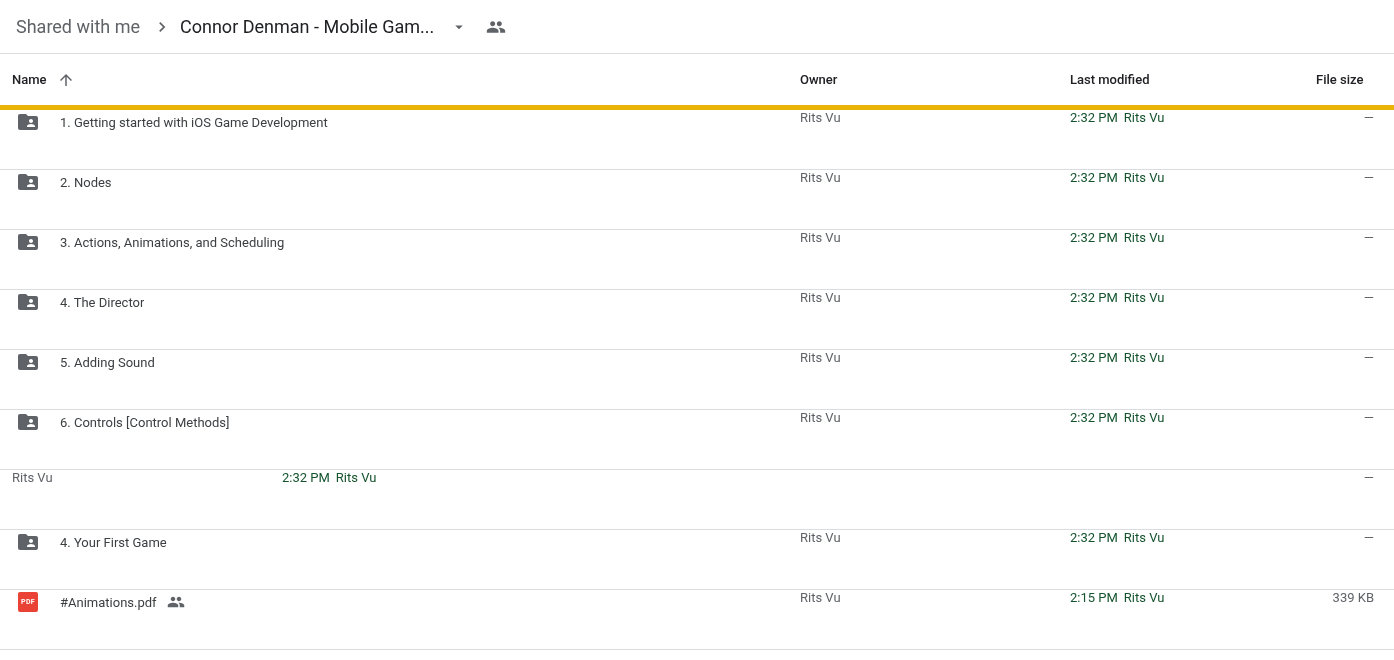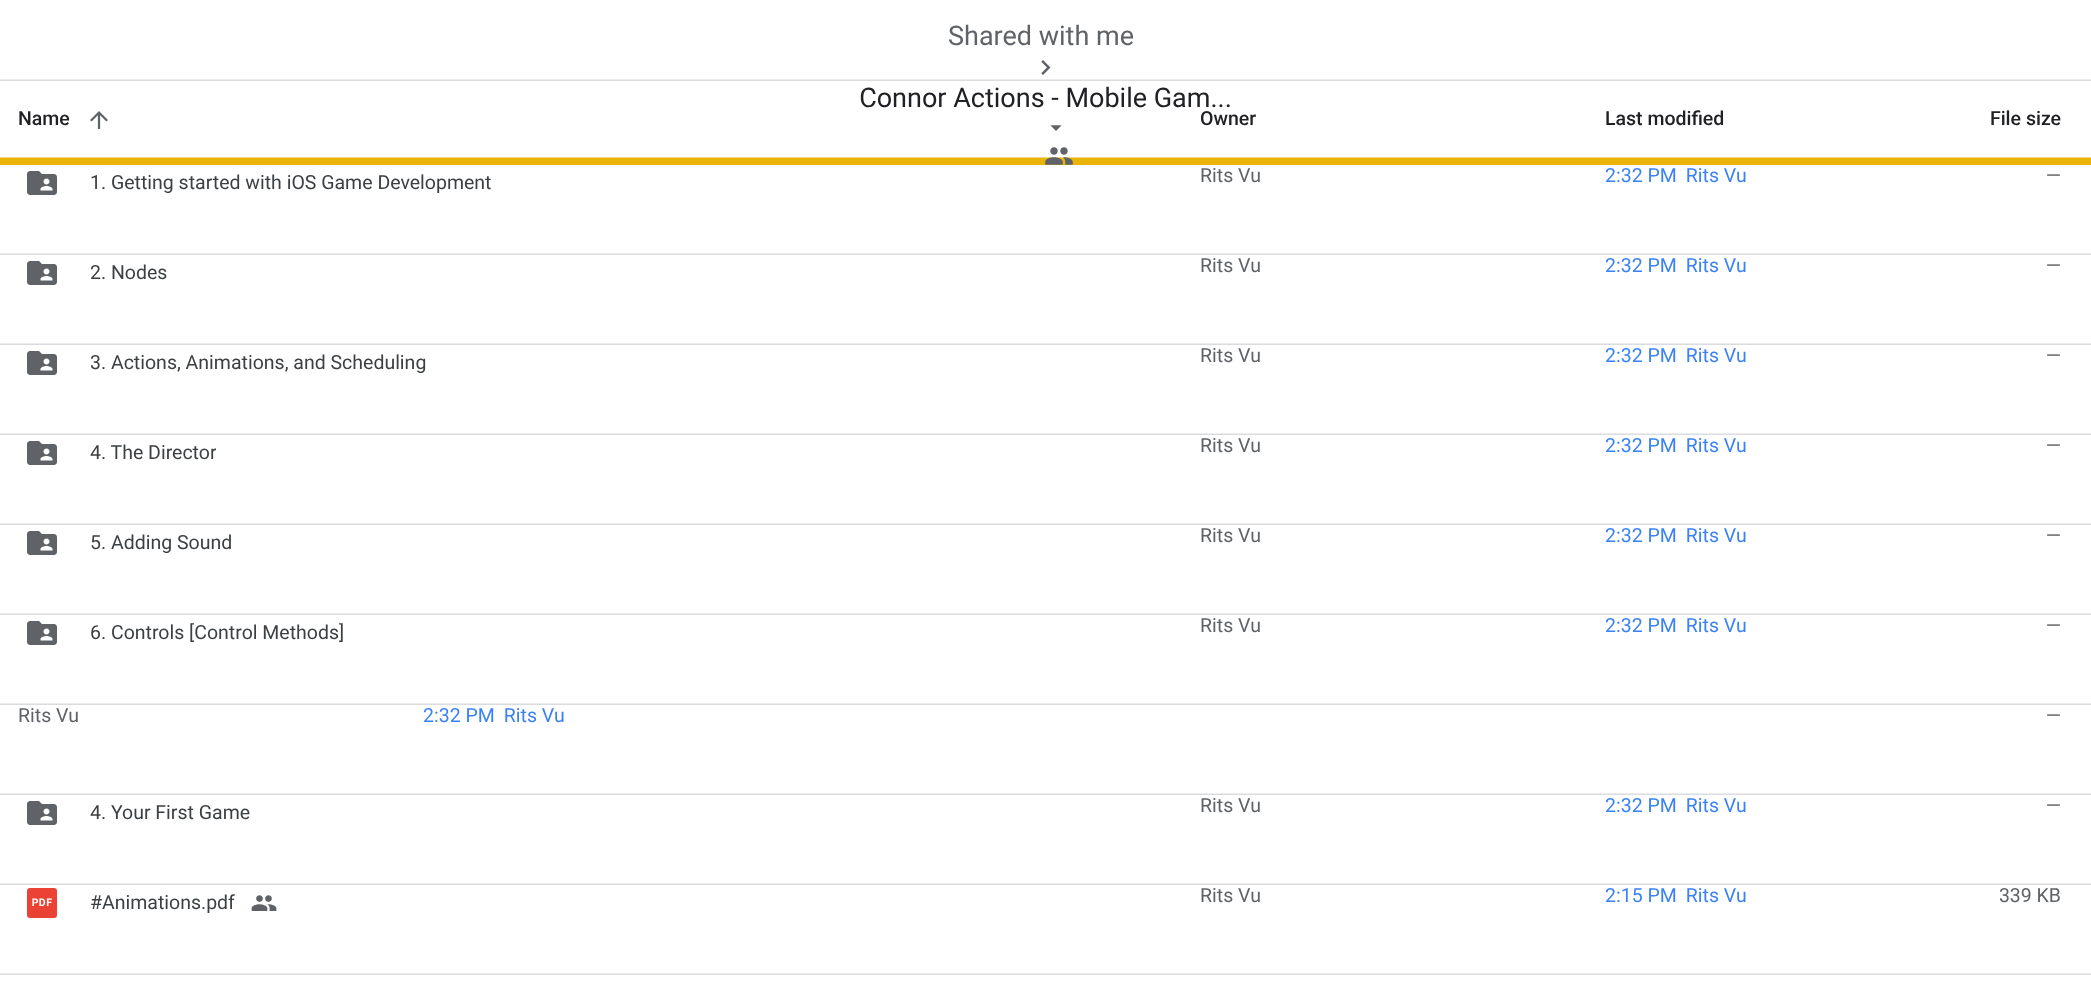--- a/index.html
+++ b/index.html
@@ -9,21 +9,20 @@
       color: #3c4043;
       background: #fff;
       width: 1394px;
     }
     .breadcrumb {
       display: flex;
       align-items: center;
       padding: 14px 16px 14px 16px;
       border-bottom: 1px solid #dadce0;
       height: 54px;
-      flex-direction: column;
     }
     .breadcrumb-link {
       font-size: 18px;
       color: #5f6368;
       cursor: pointer;
       padding-right: 6px;
     }
     .breadcrumb-sep {
       color: #5f6368;
       margin: 0 6px;
@@ -57,32 +56,32 @@
       border-bottom: 5px solid #eab308;
       padding: 0 16px 0 12px;
       font-size: 13px;
       color: #202124;
       font-weight: 500;
     }
     .col-name { flex: 0 0 788px; display: flex; align-items: center; }
     .col-name .sort-icon { margin-left: 10px; color: #5f6368; display: flex; }
     .col-owner { flex: 0 0 270px; }
     .col-modified { flex: 0 0 246px; }
-    .col-size { flex: 1; text-align: right; padding-right: 4px; }
+    .col-size { flex: 1; padding-right: 4px; }
     .row {
       display: flex;
       align-items: flex-start;
       height: 60px;
       border-bottom: 1px solid #dadce0;
       padding: 0 16px 0 12px;
       cursor: pointer;
     }
     .cell-name { flex: 0 0 788px; display: flex; align-items: center; }
     .cell-owner { flex: 0 0 270px; color: #5f6368; font-size: 13px; }
-    .cell-modified { flex: 0 0 246px; color: #3b82f6; font-size: 13px; }
+    .cell-modified { flex: 0 0 246px; color: #14532d; font-size: 13px; }
     .cell-size { flex: 1; text-align: right; color: #5f6368; font-size: 13px; padding-right: 4px; }
     .file-icon {
       width: 24px;
       height: 24px;
       margin-right: 20px;
       margin-left: 4px;
       display: flex;
       align-items: center;
       justify-content: center;
       flex-shrink: 0;
@@ -119,21 +118,21 @@
 </head>
 <body>
 
 <div class="breadcrumb">
   <span class="breadcrumb-link">Shared with me</span>
   <span class="breadcrumb-sep">
     <svg width="20" height="20" viewBox="0 0 24 24">
         <path fill="#5f6368" d="M10 6L8.59 7.41 13.17 12l-4.58 4.59L10 18l6-6z"></path>
       </svg>
   </span>
-  <span class="breadcrumb-current">Connor Actions - Mobile Gam...</span>
+  <span class="breadcrumb-current">Connor Denman - Mobile Gam...</span>
   <span class="breadcrumb-dropdown">
     <svg width="18" height="18" viewBox="0 0 24 24">
         <path fill="#5f6368" d="M7 10l5 5 5-5z"></path>
       </svg>
   </span>
   <span class="breadcrumb-people">
     <svg width="20" height="20" viewBox="0 0 24 24">
         <path fill="#5f6368" d="M16 11c1.66 0 2.99-1.34 2.99-3S17.66 5 16 5s-3 1.34-3 3 1.34 3 3 3zm-8 0c1.66 0 2.99-1.34 2.99-3S9.66 5 8 5 5 6.34 5 8s1.34 3 3 3zm0 2c-2.33 0-7 1.17-7 3.5V19h14v-2.5c0-2.33-4.67-3.5-7-3.5zm8 0c-.29 0-.62.02-.97.05 1.16.84 1.97 1.97 1.97 3.45V19h6v-2.5c0-2.33-4.67-3.5-7-3.5z"></path>
       </svg>
   </span>

